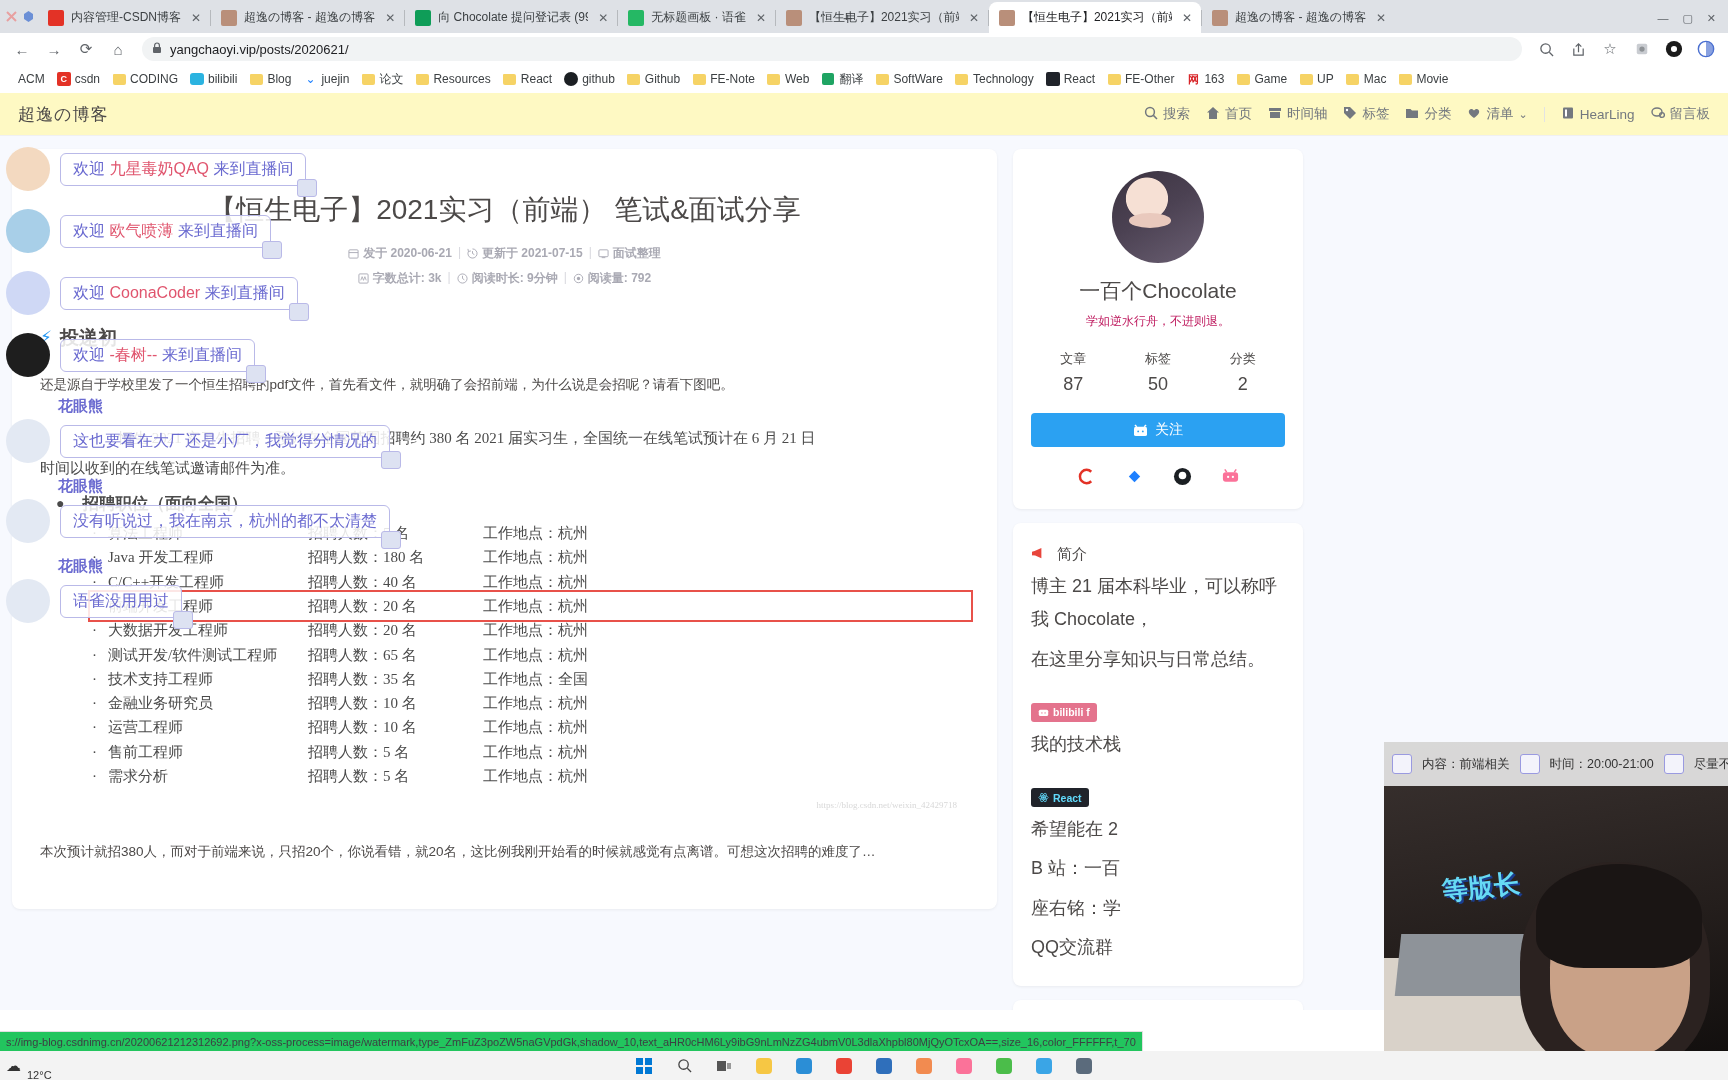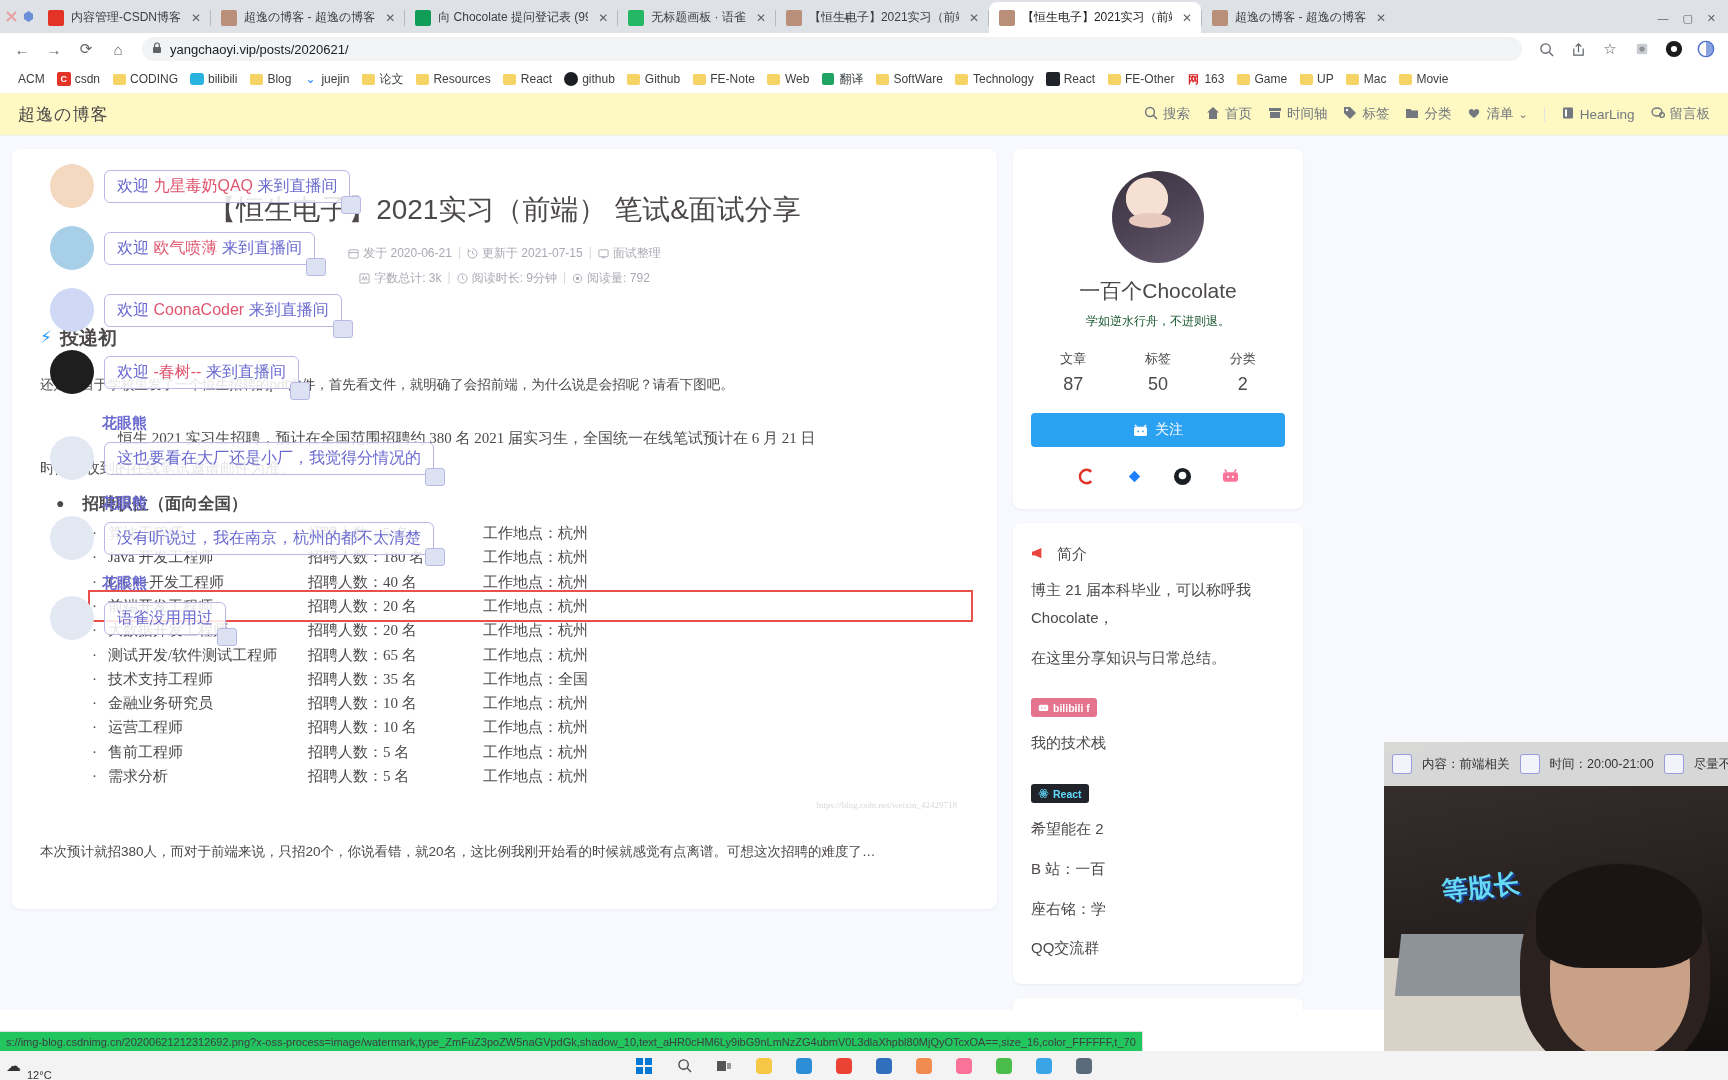--- a/index.html
+++ b/index.html
@@ -54,21 +54,21 @@
   .nav-sep { width: 1px; height: 15px; background: #e3e3e3; }
 
   #content-wrap { display: flex; gap: 16px; padding: 13px 12px; align-items: flex-start; }
   #article-card {
     width: 985px; background: #fff; border-radius: 8px;
     box-shadow: 0 1px 3px rgba(0,0,0,.06);
     padding: 42px 28px 10px 28px; min-height: 760px;
   }
   #article-title { font-size: 28px; color: #4c4948; font-weight: normal; text-align: center; line-height: 1.35; }
   .meta-line { text-align: center; color: #a9a9b3; font-size: 12px; margin-top: 16px; display: flex; justify-content: center; gap: 6px; flex-wrap: wrap; }
-  .meta-line .mi { display: inline-flex; align-items: center; gap: 4px; }
+  .meta-line .mi { display: inline-flex; align-items: center; gap: 4px; font-weight: bold; }
   .meta-line .bar { color: #d8d8de; }
   .meta-line2 { margin-top: 8px; }
 
   .h2 { font-size: 19px; color: #4c4948; font-weight: bold; margin: 38px 0 0 0; display: flex; align-items: center; gap: 8px; }
   .bolt { color: #2196f3; font-size: 17px; }
   .para { font-size: 13.5px; color: #4c4948; margin-top: 22px; line-height: 1.8; }
 
   
   #doc-shot { margin-top: 26px; position: relative; font-family: "Liberation Serif", "DejaVu Serif", serif; color: #4a4a4a; }
   #doc-shot .dline { font-size: 15px; line-height: 2.0; }
@@ -92,42 +92,42 @@
     width: 92px; height: 92px; border-radius: 50%; margin: 0 auto;
     background: radial-gradient(circle at 38% 30%, #f6e0d4 0 24%, rgba(0,0,0,0) 25%),
                 linear-gradient(150deg, #3b3340 0%, #4b4152 45%, #6a5f72 100%);
     position: relative; overflow: hidden;
   }
   #avatar::after {
     content: ""; position: absolute; left: 18%; top: 46%; width: 46%; height: 16%;
     background: #e9c9bd; border-radius: 50%;
   }
   #author-name { text-align: center; font-size: 21px; color: #4c4948; margin-top: 14px; }
-  #author-desc { text-align: center; font-size: 12px; color: #14532d; margin-top: 8px; }
+  #author-desc { text-align: center; font-size: 12px; color: #be185d; margin-top: 8px; }
   #stats { display: flex; margin-top: 20px; }
   #stats .st { flex: 1; text-align: center; }
   #stats .sk { font-size: 13px; color: #4c4948; }
   #stats .sv { font-size: 18px; color: #4c4948; margin-top: 6px; }
   #follow-btn {
     margin-top: 18px; height: 34px; border-radius: 4px; background: #2ba1f2;
     color: #fff; font-size: 14px; display: flex; align-items: center; justify-content: center; gap: 7px;
   }
   #social { display: flex; justify-content: center; gap: 26px; margin-top: 18px; font-size: 16px; }
   .soc { width: 22px; height: 22px; display: flex; align-items: center; justify-content: center; }
 
   .card-head { display: flex; align-items: center; gap: 9px; font-size: 15px; color: #4c4948; }
-  .intro-p { font-size: 15px; color: #4c4948; line-height: 1.85; margin-top: 12px; }
+  .intro-p { font-size: 18px; color: #4c4948; line-height: 1.85; margin-top: 6px; }
   .badge { display: inline-flex; align-items: center; gap: 4px; height: 19px; padding: 0 7px; border-radius: 3px; font-size: 10.5px; font-weight: bold; color: #fff; margin-top: 27px; }
   .badge.bili { background: #e4738d; }
   .badge.react { background: #20232a; color: #61dafb; }
   #toc-head { display: flex; align-items: center; gap: 9px; font-size: 15px; color: #4c4948; }
   .toc-item { font-size: 12.5px; color: #4c4948; margin-top: 12px; }
 
   
-  #chat-overlay { position: absolute; left: 0; top: 63px; width: 400px; height: 820px; pointer-events: none; margin-left: 44px; }
+  #chat-overlay { position: absolute; left: 0; top: 46px; width: 400px; height: 820px; pointer-events: none; }
   .chat-row { position: absolute; display: flex; align-items: center; gap: 10px; }
   .chat-ava { width: 44px; height: 44px; border-radius: 50%; flex: 0 0 44px; }
   .bubble {
     border: 1px solid #b9b9e8; border-radius: 6px; background: rgba(255,255,255,.86);
     padding: 5px 12px; font-size: 16px; color: #6a6ad0; white-space: nowrap; position: relative;
   }
   .bubble .nm { color: #e0556e; }
   .bubble .tag { position: absolute; right: -12px; bottom: -12px; width: 20px; height: 18px; background: #dde2f2; border: 1px solid #b9b9e8; border-radius: 3px; }
   .nick { font-size: 15px; color: #6a6ad0; font-weight: bold; }
 

